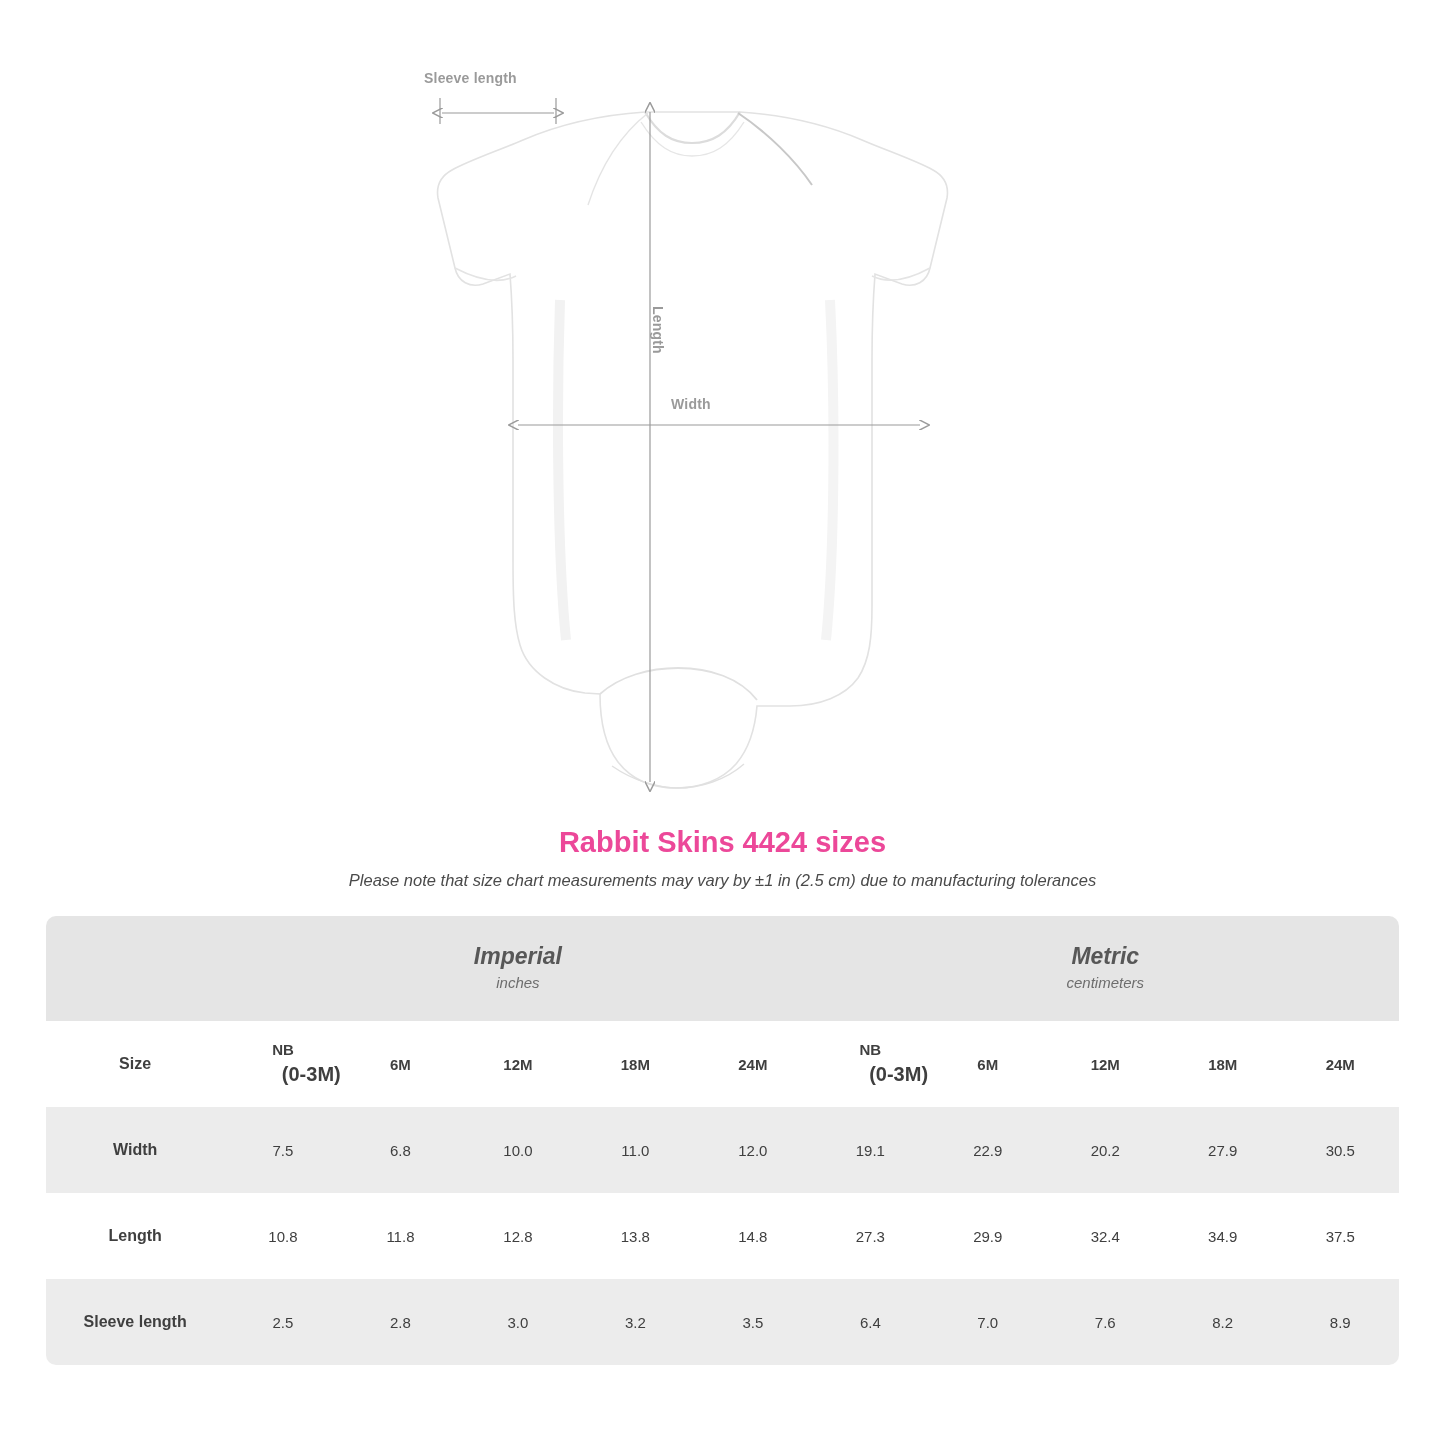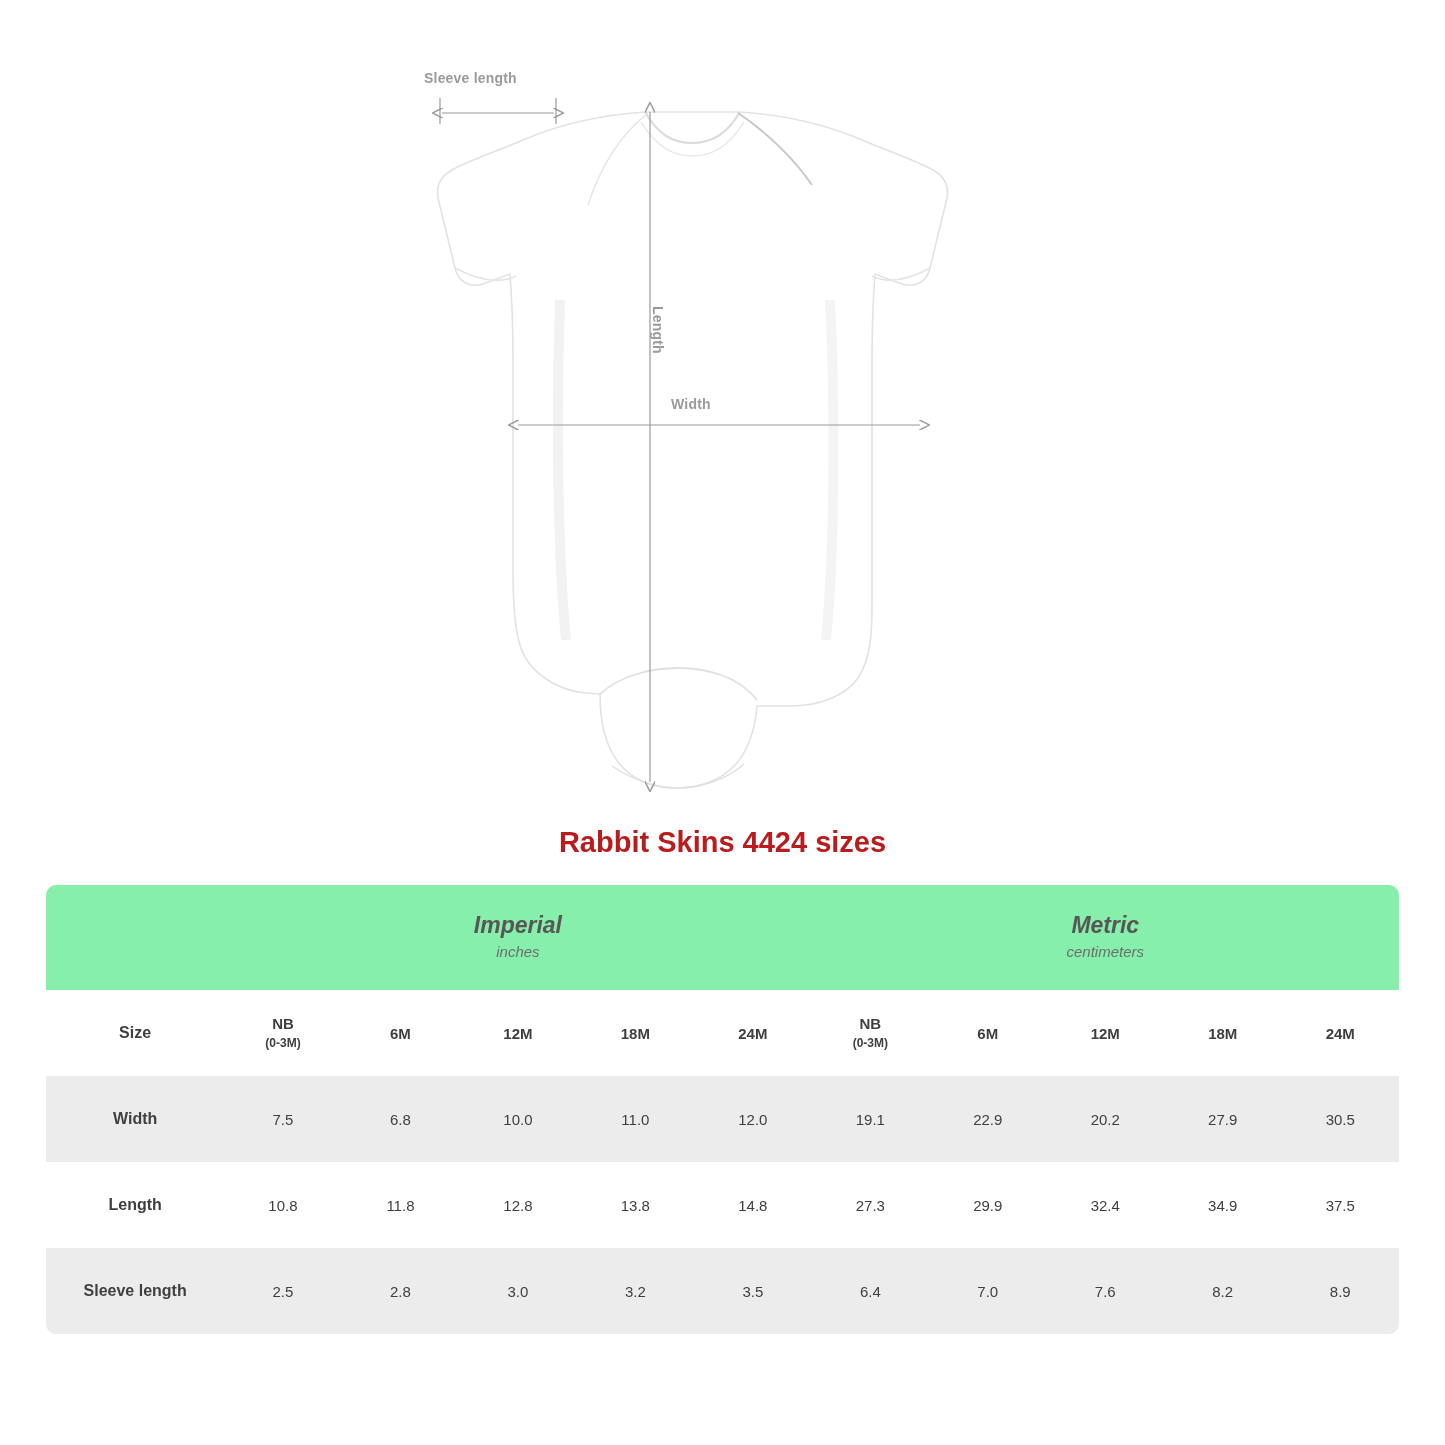--- a/index.html
+++ b/index.html
@@ -44,21 +44,21 @@
   }
 
   
   .heading-block {
     text-align: center;
     margin-top: 6px;
   }
   .chart-title {
     font-size: 29px;
     font-weight: bold;
-    color: #b91c1c;
+    color: #ec4899;
     margin: 0 0 12px 0;
   }
   .chart-note {
     font-size: 16.5px;
     font-style: italic;
     color: #4a4a4a;
     margin: 0;
   }
 
   
@@ -72,21 +72,21 @@
     table-layout: fixed;
   }
   table.size-table td, table.size-table th {
     text-align: center;
     vertical-align: middle;
     font-size: 15px;
     color: #3f3f3f;
     border: none;
   }
   .unit-row td {
-    background: #86efac;
+    background: #e5e5e5;
     height: 105px;
     padding: 0;
   }
   .unit-row td:first-child { border-top-left-radius: 10px; }
   .unit-row td:last-child  { border-top-right-radius: 10px; }
   .unit-name {
     font-size: 23px;
     font-style: italic;
     font-weight: bold;
     color: #575757;
@@ -100,21 +100,21 @@
   }
 
   .head-row td {
     height: 84px;
     font-weight: bold;
     font-size: 15px;
     background: #ffffff;
   }
   .head-row td.rowlabel { font-size: 16px; }
   .sz { line-height: 1.45; }
-  .sz small { display: block; font-size: 12px; font-weight: bold; }
+  .sz small { display: block; font-size: 20px; font-weight: bold; text-align: right; }
 
   .data-row td { height: 84px; }
   .data-row td.rowlabel { font-weight: bold; font-size: 16px; }
   .row-shaded td { background: #ececec; }
   .row-plain td  { background: #ffffff; }
   .row-shaded td:first-child { }
   tr.last-row td:first-child { border-bottom-left-radius: 10px; }
   tr.last-row td:last-child  { border-bottom-right-radius: 10px; }
 </style>
 </head>
@@ -194,20 +194,21 @@
     </g>
   </svg>
 
   <div class="dim-label label-sleeve">Sleeve length</div>
   <div class="dim-label label-width">Width</div>
   <div class="dim-label label-length">Length</div>
 </div>
 
 <div class="heading-block">
   <h1 class="chart-title">Rabbit Skins 4424 sizes</h1>
+  <p class="chart-note">Please note that size chart measurements may vary by ±1 in (2.5 cm) due to manufacturing tolerances</p>
 </div>
 
 <div class="table-wrap">
   <table class="size-table">
     <colgroup>
       <col style="width:13.2%">
       <col style="width:8.7%">
         <col style="width:8.7%">
         <col style="width:8.7%">
         <col style="width:8.7%">

